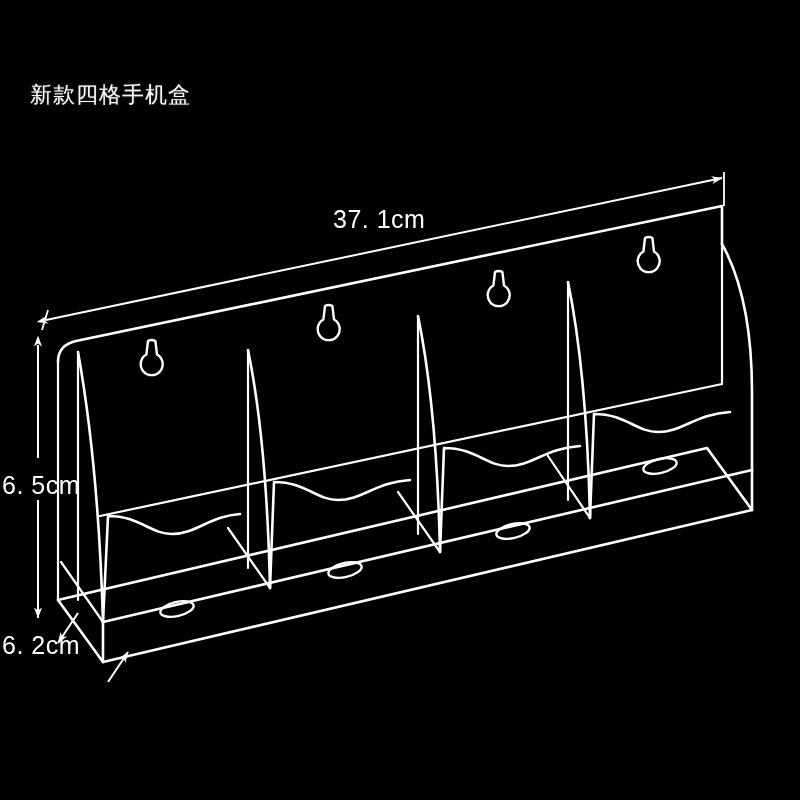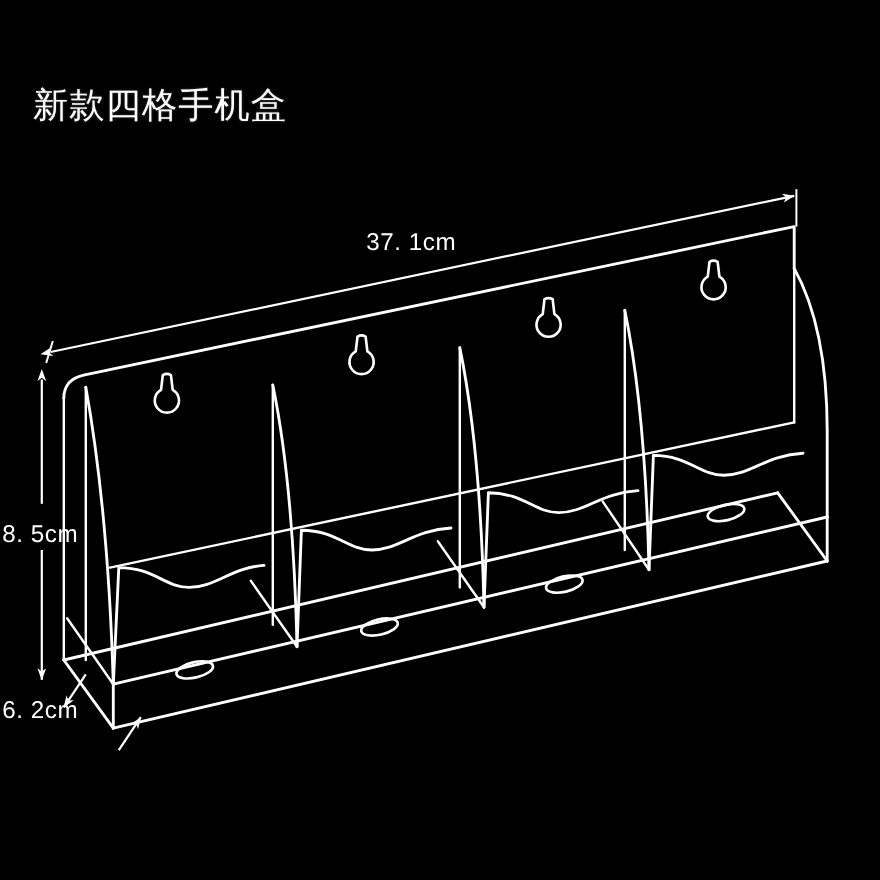--- a/index.html
+++ b/index.html
@@ -68,33 +68,33 @@
   .dim-arrow-fill {
     fill: #ffffff;
     stroke: none;
   }
 
   
   .title-text {
     position: absolute;
     left: 30px;
     top: 78px;
-    font-size: 32px;
+    font-size: 22px;
     line-height: 34px;
     color: #ffffff;
     letter-spacing: 1px;
     white-space: nowrap;
     font-weight: 400;
     text-shadow: 0 0 2px rgba(255,255,255,0.35);
   }
 
   .dim-label {
     position: absolute;
     color: #ffffff;
-    font-size: 22px;
+    font-size: 25px;
     line-height: 27px;
     white-space: nowrap;
     font-weight: 400;
     letter-spacing: 0.5px;
     text-align: center;
   }
   .dim-label-width {
     left: 333px;
     top: 206px;
   }
@@ -274,17 +274,17 @@
     <g>
       <ellipse class="slot-outline" cx="660" cy="466" rx="17" ry="7" transform="rotate(-13 660 466)"></ellipse>
     </g>
 
   </svg>
 
   <div class="title-text">新款四格手机盒</div>
 
   <div class="dim-label dim-label-width">37. 1cm</div>
 
-  <div class="dim-label dim-label-height">8. 5cm</div>
+  <div class="dim-label dim-label-height">6. 5cm</div>
 
   <div class="dim-label dim-label-depth">6. 2cm</div>
 
 </div>
 
 </body></html>

